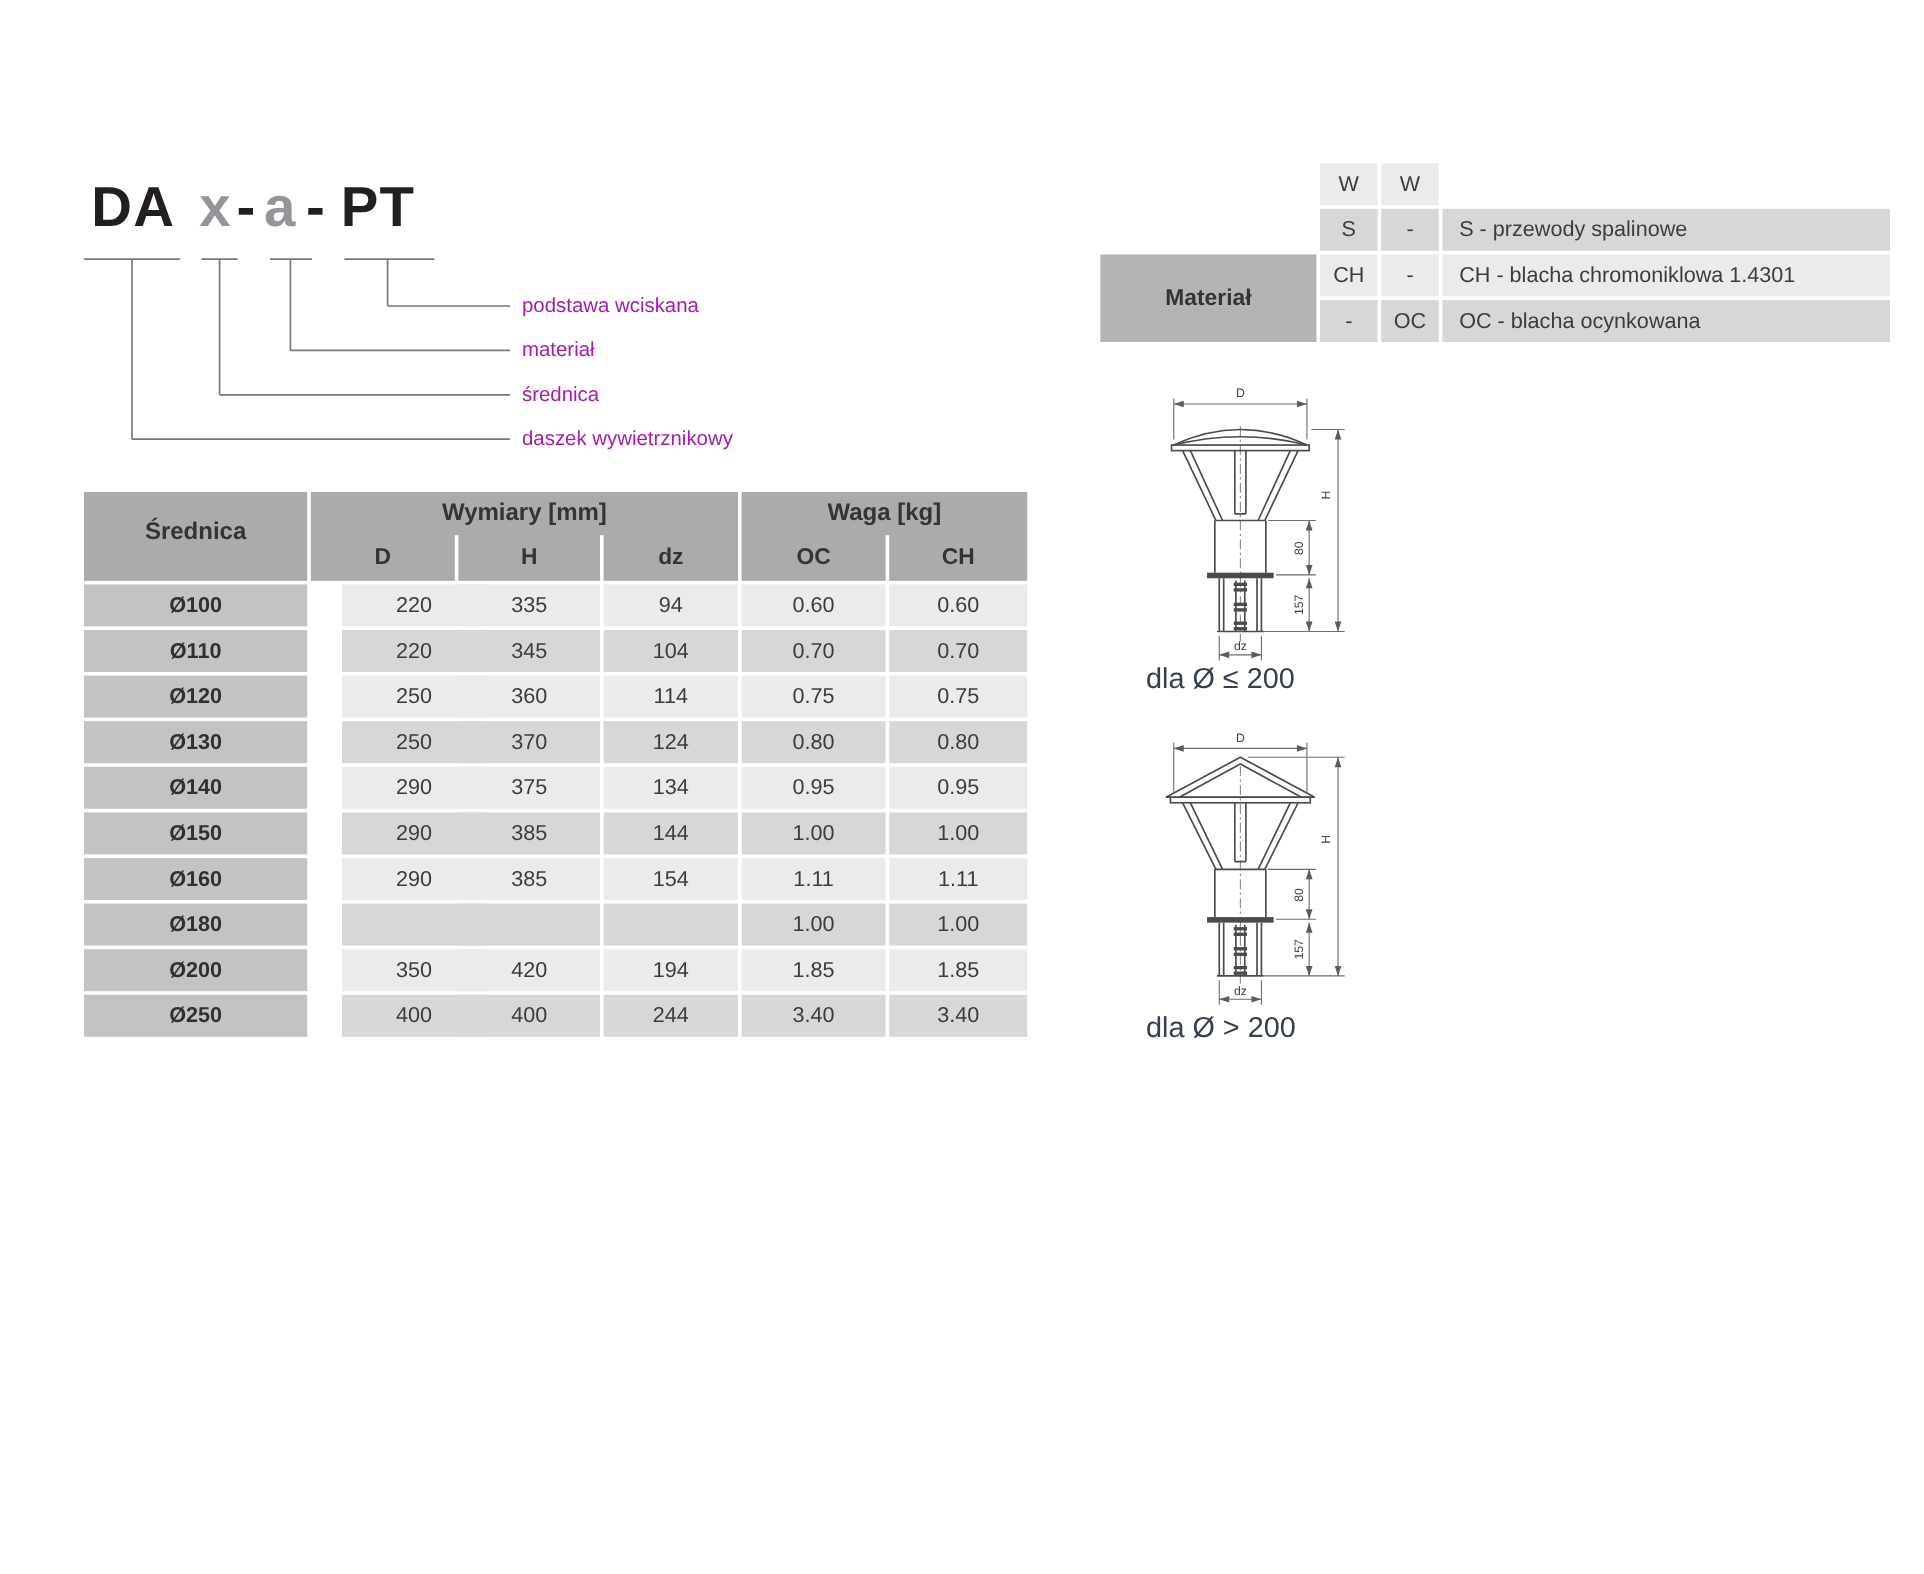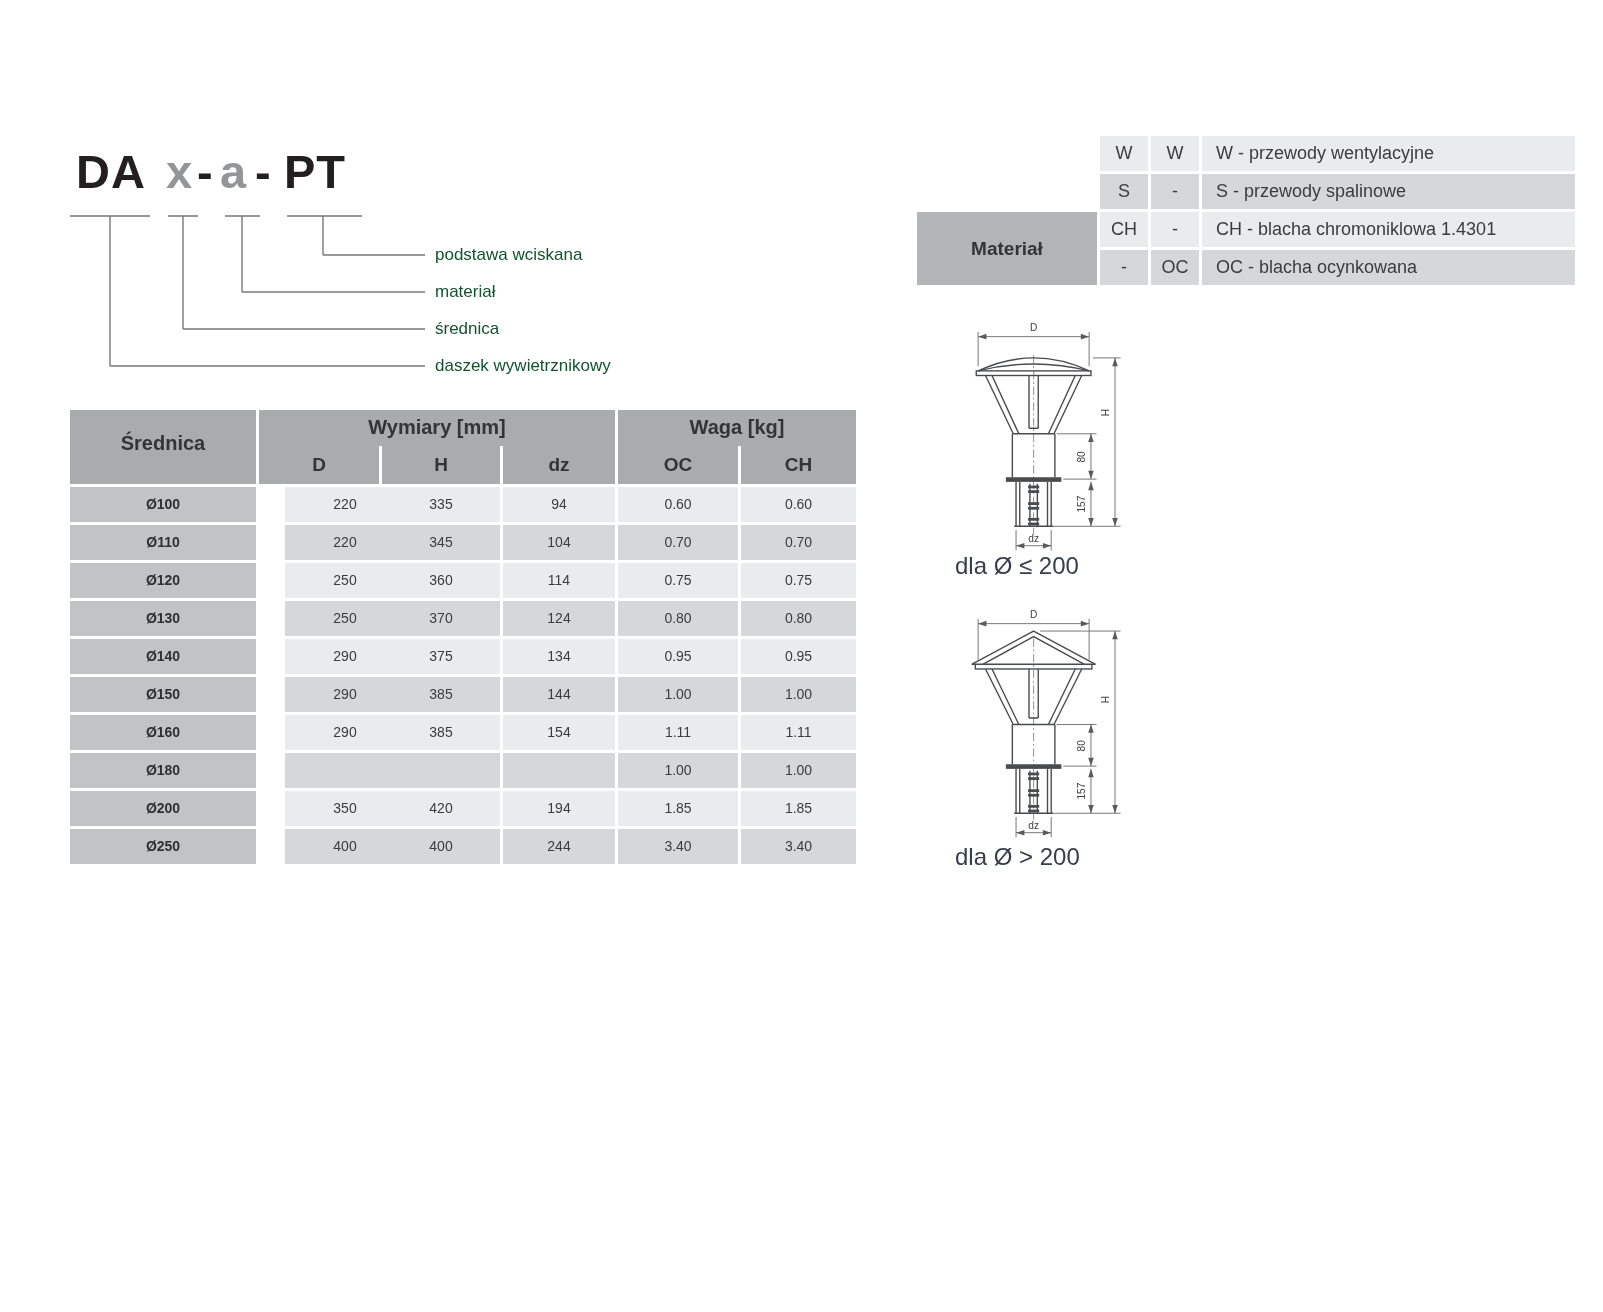--- a/index.html
+++ b/index.html
@@ -3,40 +3,40 @@
 <meta charset="utf-8">
 <style>
   html,body{margin:0;padding:0;background:#ffffff;}
   body{font-family:"Liberation Sans", sans-serif;}
   #page{position:relative;width:1603px;height:1180px;background:#fff;overflow:hidden;}
 
   
   .code-part{position:absolute;top:142px;font-size:47px;font-weight:bold;letter-spacing:1px;color:#231f20;line-height:60px;}
   .code-gray{color:#939598;}
   #leader-svg{position:absolute;left:60px;top:200px;}
-  .code-label{position:absolute;left:435px;height:22px;line-height:22px;font-size:17px;color:#14532d;white-space:nowrap;}
+  .code-label{position:absolute;left:435px;height:22px;line-height:22px;font-size:17px;color:#a21caf;white-space:nowrap;}
 
   
   #app-table{position:absolute;left:917px;top:136px;width:658px;height:187px;}
   .at-cell{position:absolute;height:35px;line-height:35px;font-size:18px;color:#3b3c3e;}
   .at-group{position:absolute;width:180px;height:73px;background:#b3b4b6;color:#333436;
             font-weight:bold;font-size:19px;text-align:center;line-height:73px;}
   .at-code{width:48px;text-align:center;}
   .at-c1{left:183px;} .at-c2{left:234px;}
   .at-desc{left:285px;width:359px;padding-left:14px;text-align:left;}
   .r-light{background:#eaebec;} .r-dark{background:#d6d7d9;}
 
   
   #main-table{position:absolute;left:70px;top:410px;width:786px;height:458px;}
   .hd-box{position:absolute;top:0;height:74px;background:#a9abad;}
   .hd-title{position:absolute;color:#333436;font-weight:bold;font-size:20px;text-align:center;}
   .hd-sub{position:absolute;top:40px;height:30px;line-height:30px;color:#333436;font-weight:bold;font-size:19px;text-align:center;}
   .hd-div{position:absolute;top:36px;height:38px;width:3px;background:#ffffff;}
   .mrow{position:absolute;left:0;width:786px;height:35px;}
-  .mc{position:absolute;top:0;height:35px;line-height:35px;font-size:14px;color:#3b3c3e;text-align:center;}
+  .mc{position:absolute;top:0;height:35px;line-height:35px;font-size:18px;color:#3b3c3e;text-align:center;}
   .mc0{left:0;width:186px;background:#c2c3c5;font-weight:bold;color:#2f3032;}
   .mc1{left:189px;width:120px;margin-left:26px;} .mc2{left:312px;width:118px;} .mc3{left:433px;width:112px;}
   .mc4{left:548px;width:120px;} .mc5{left:671px;width:115px;}
 
   
   #note{position:absolute;left:70px;top:903px;font-size:19px;color:#414042;}
 
   
   .drawing{position:absolute;width:185px;}
   .fig{stroke:#4a4b4d;stroke-width:1.5;fill:none;}
@@ -70,21 +70,20 @@
   <div class="code-label" style="top:244px">podstawa wciskana</div>
   <div class="code-label" style="top:281px">materiał</div>
   <div class="code-label" style="top:318px">średnica</div>
   <div class="code-label" style="top:355px">daszek wywietrznikowy</div>
 
   <div id="app-table">
     <div class="at-group" style="left:0;top:76px">Materiał</div>
 
     <div class="at-cell at-code at-c1 r-light" style="top:0">W</div>
     <div class="at-cell at-code at-c2 r-light" style="top:0">W</div>
-    <div class="at-cell at-desc r-light" style="top:0">W - przewody wentylacyjne</div>
 
     <div class="at-cell at-code at-c1 r-dark" style="top:38px">S</div>
     <div class="at-cell at-code at-c2 r-dark" style="top:38px">-</div>
     <div class="at-cell at-desc r-dark" style="top:38px">S - przewody spalinowe</div>
 
     <div class="at-cell at-code at-c1 r-light" style="top:76px">CH</div>
     <div class="at-cell at-code at-c2 r-light" style="top:76px">-</div>
     <div class="at-cell at-desc r-light" style="top:76px">CH - blacha chromoniklowa 1.4301</div>
 
     <div class="at-cell at-code at-c1 r-dark" style="top:114px">-</div>

